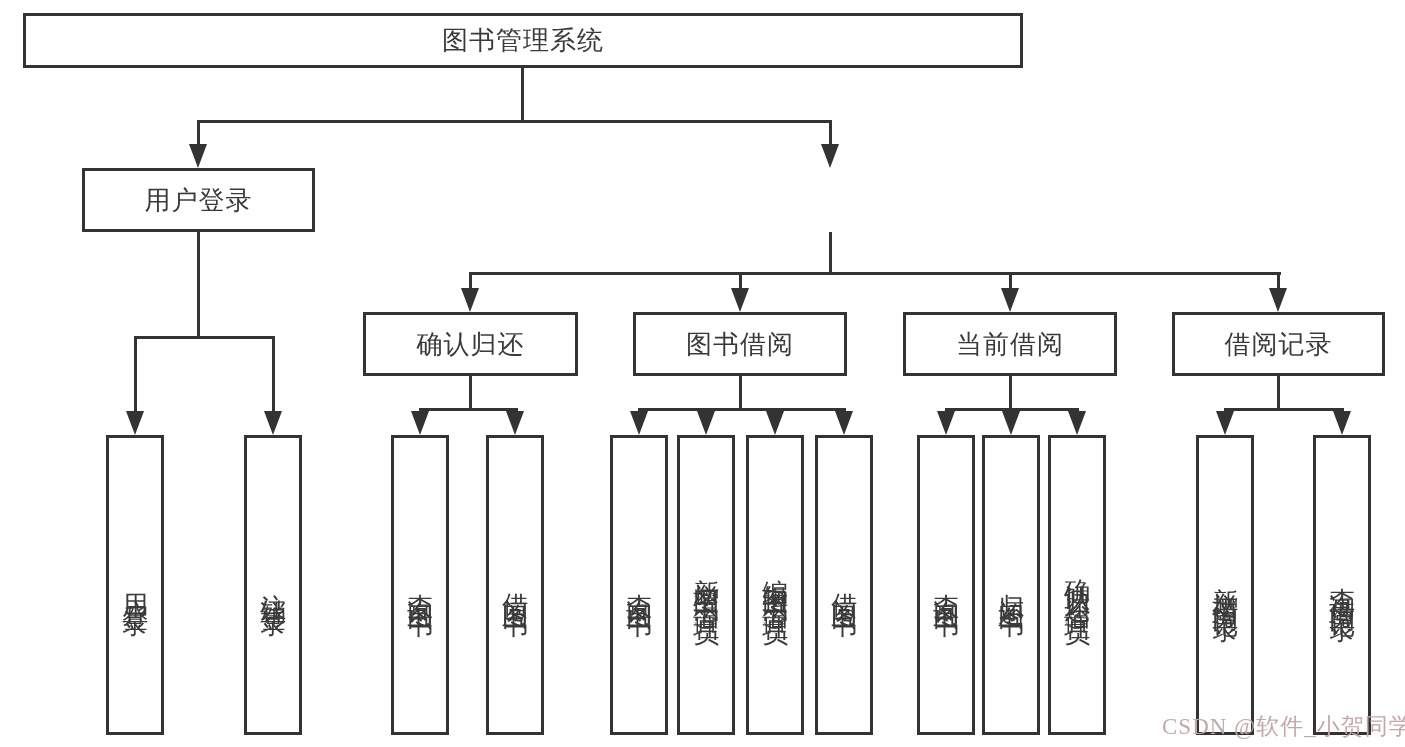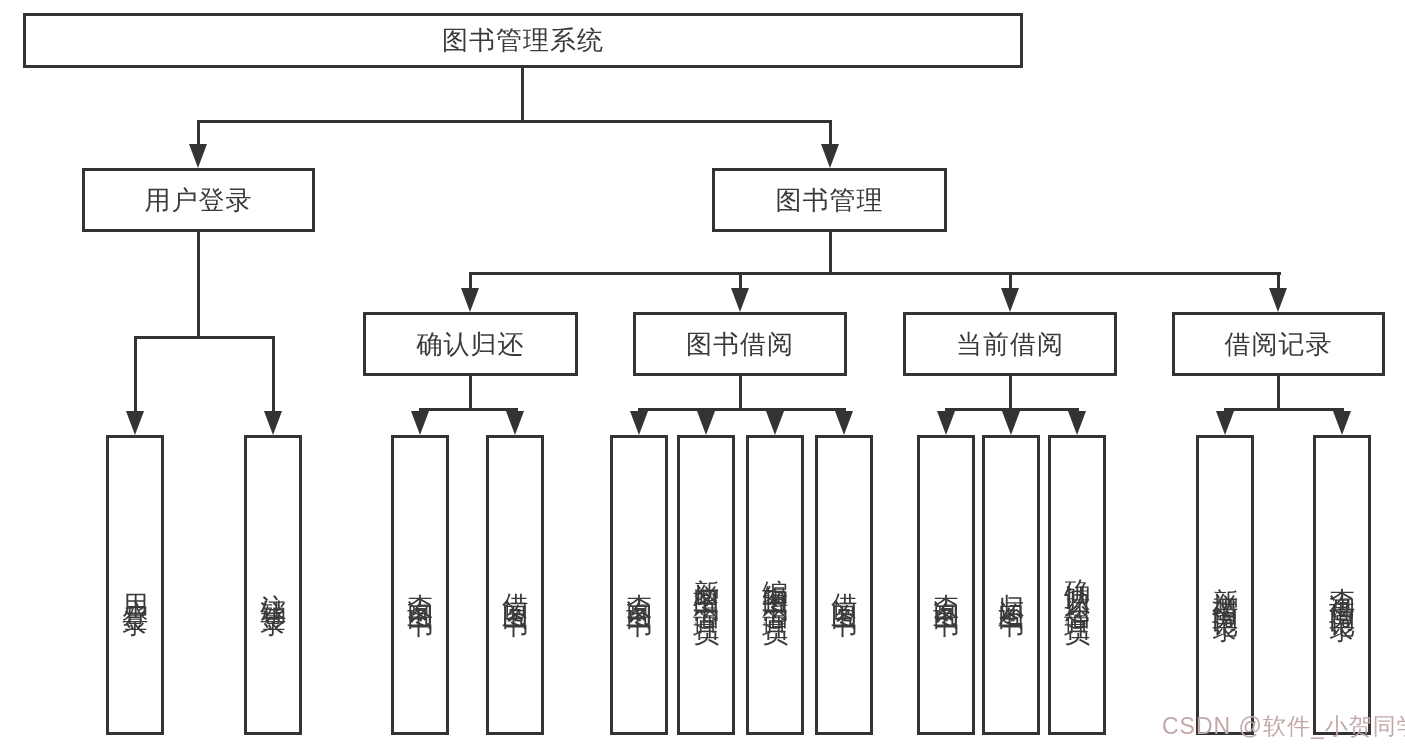--- a/index.html
+++ b/index.html
@@ -1,18 +1,18 @@
 <!DOCTYPE html>
 <html><head>
 <meta charset="utf-8">
 <style>
   html,body{margin:0;padding:0;background:#ffffff;}
   .canvas{
     position:relative;width:1405px;height:747px;background:#ffffff;overflow:hidden;
-    font-family:Liberation Sans, sans-serif;color:#363636;
+    font-family:Liberation Serif, serif;color:#363636;
   }
   .node{
     position:absolute;box-sizing:border-box;border:3px solid #333333;background:#ffffff;
     display:flex;align-items:center;justify-content:center;
     font-size:26px;color:#3a3a3a;letter-spacing:1px;z-index:2;
   }
   .leaf{width:58px;height:300px;top:435px;letter-spacing:0;}
   .leaf .vtext{
     writing-mode:vertical-rl;text-orientation:mixed;
     letter-spacing:6px;line-height:1.05;font-size:26px;
@@ -31,21 +31,20 @@
 </style>
 </head>
 <body>
 
 <div class="canvas">
 
   <div class="node" style="left:23px;top:13px;width:1000px;height:55px;">图书管理系统</div>
 
   <div class="node" style="left:82px;top:168px;width:233px;height:64px;">用户登录</div>
 
-  <div class="node" style="left:712px;top:168px;width:235px;height:64px;">图书管理</div>
 
   <div class="node" style="left:363px;top:312px;width:215px;height:64px;">确认归还</div>
 
   <div class="node" style="left:903px;top:312px;width:214px;height:64px;">当前借阅</div>
 
   <div class="node" style="left:633px;top:312px;width:214px;height:64px;">图书借阅</div>
 
   <div class="node" style="left:1172px;top:312px;width:213px;height:64px;text-align:right;">借阅记录</div>
 
   <div class="node leaf" style="left:106px;">

